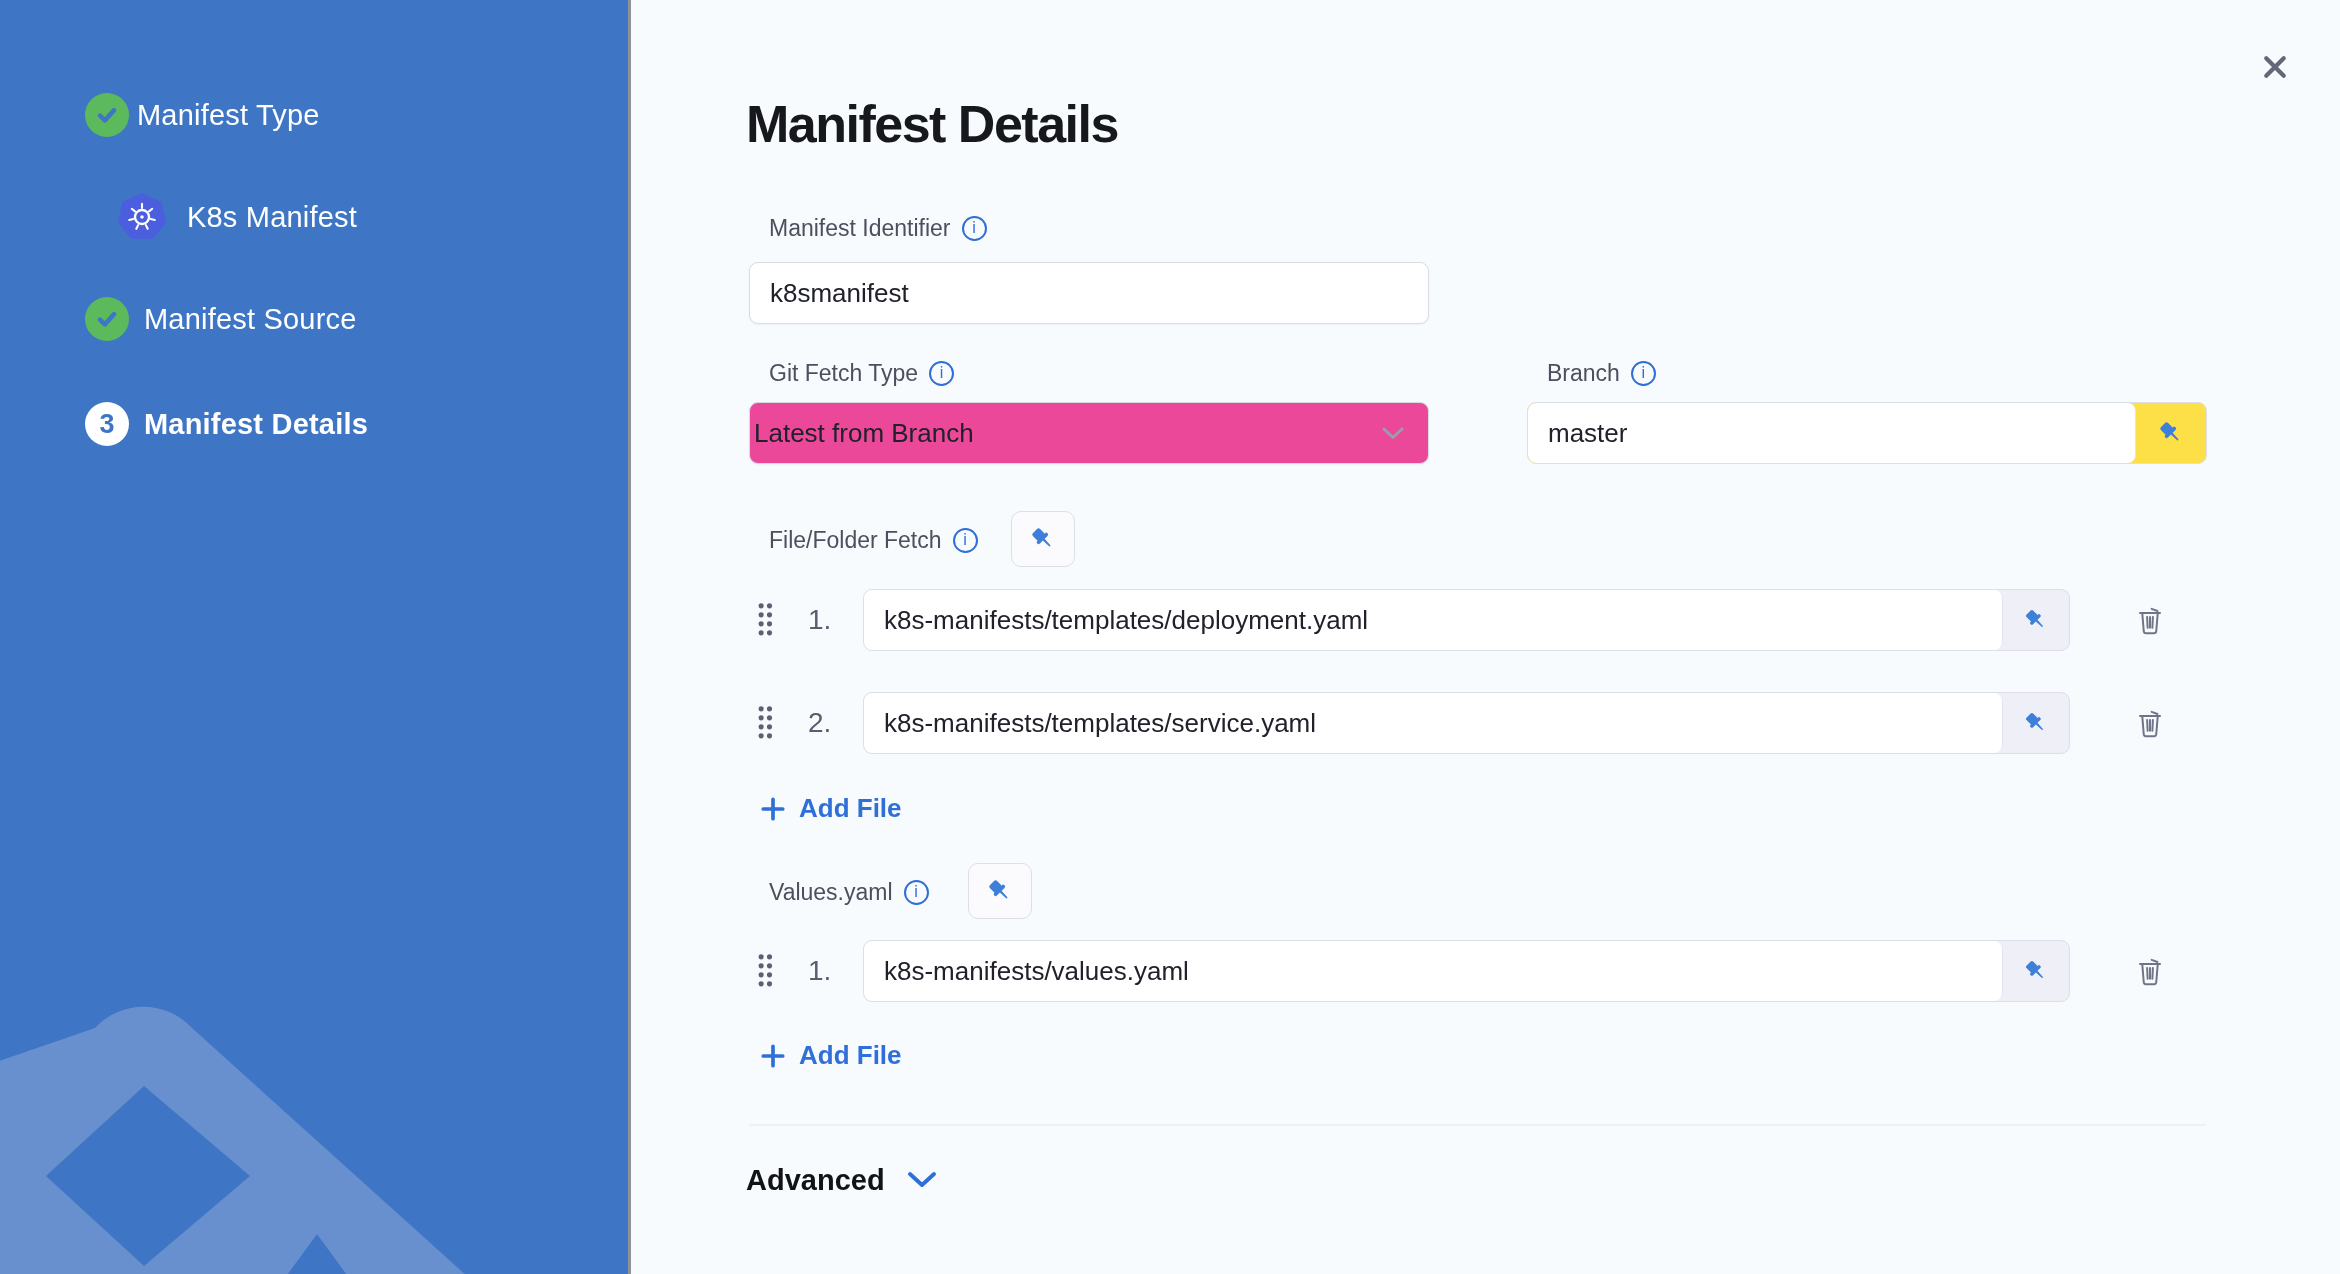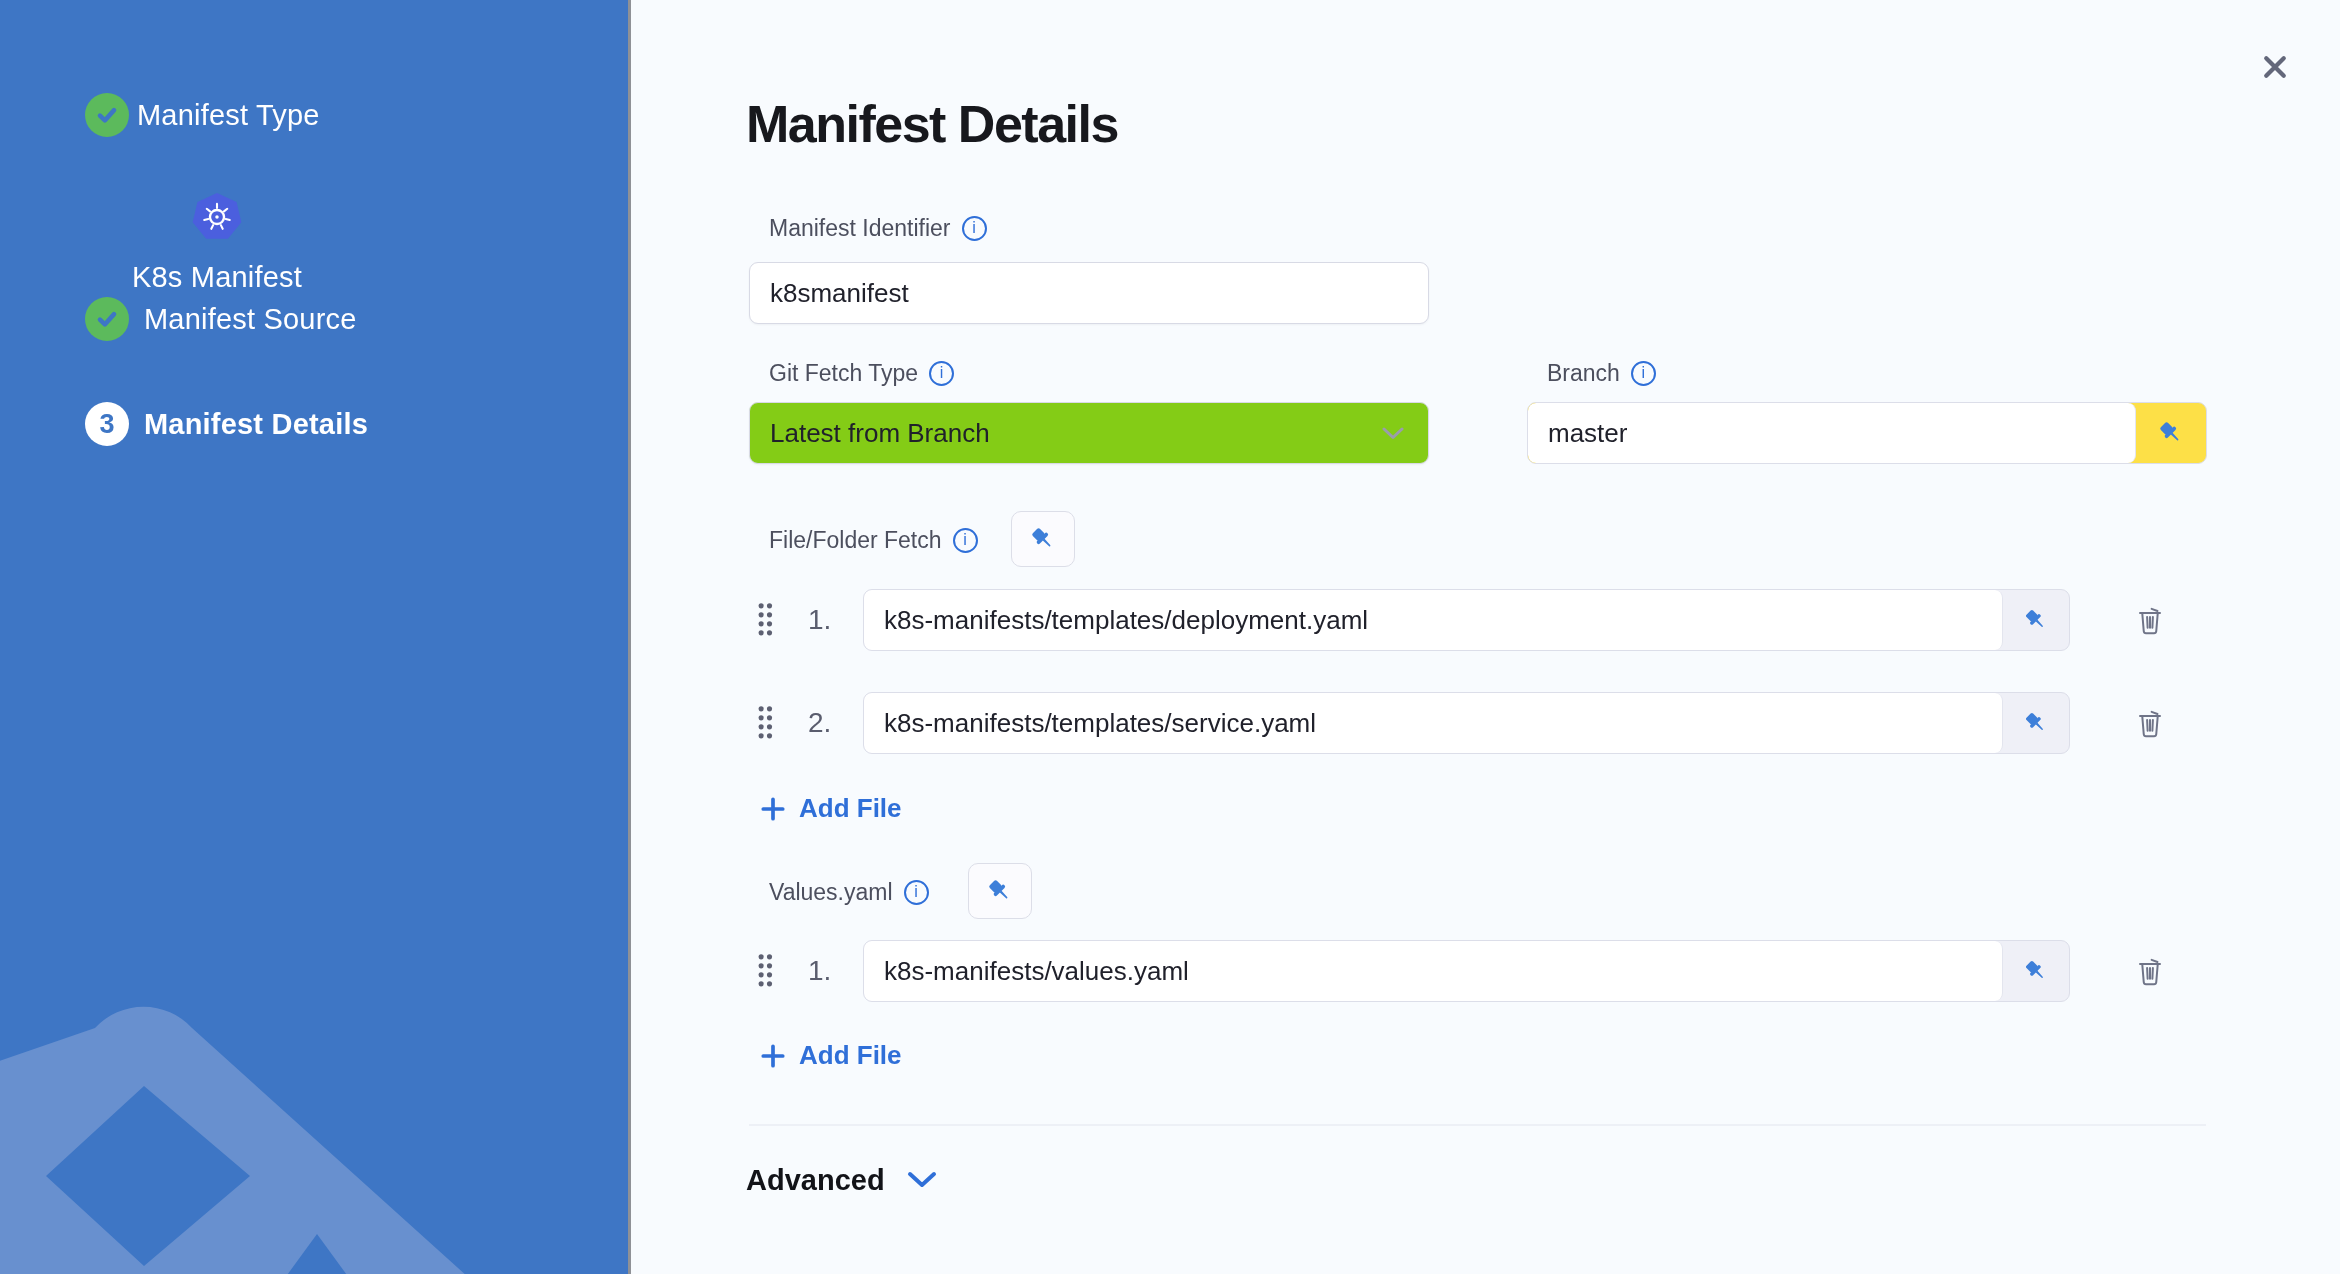--- a/index.html
+++ b/index.html
@@ -25,22 +25,22 @@
   .page-title { position:absolute; left:746px; top:94px; font-size:52px; font-weight:700; letter-spacing:-1.5px; color:#17181D; }
 
   .field-label { position:absolute; display:flex; align-items:center; gap:11px; font-size:23px; color:#4C4F5E; height:32px;margin-left:20px; }
   .info { width:25px; height:25px; border:2px solid #2F6FD8; border-radius:50%; color:#2F6FD8; font-size:16px; line-height:1;
           display:inline-flex; align-items:center; justify-content:center; font-style:normal; flex:0 0 auto; }
 
   .text-input { position:absolute; height:62px; background:#FFFFFF; border:1px solid #D8DAE5; border-radius:9px;
                 font-family:"Liberation Sans", sans-serif; font-size:26px; color:#20212B; padding:0 20px;
                 box-shadow:0 1px 2px rgba(40,41,61,0.05); outline:none; }
 
-  .select { position:absolute; height:62px; background:#84cc16; border:1px solid #D8DAE5; border-radius:9px;
-            display:flex; align-items:center; justify-content:space-between; padding:0 24px 0 20px; cursor:pointer;
+  .select { position:absolute; height:62px; background:#ec4899; border:1px solid #D8DAE5; border-radius:9px;
+            display:flex; align-items:center; justify-content:space-between; padding:0 24px 0 4px; cursor:pointer;
             box-shadow:0 1px 2px rgba(40,41,61,0.05); }
   .select-value { font-size:26px; color:#20212B; }
 
   .affix-ctl { position:absolute; height:62px; background:#fde047; border:1px solid #DCDEE9; border-radius:9px; display:flex; overflow:hidden; }
   .affix-ctl input { flex:1 1 auto; border:none; outline:none; background:#FFFFFF; border-radius:8px; border-right:1px solid #E3E5EE;
                      font-family:"Liberation Sans", sans-serif; font-size:26px; color:#20212B; padding:0 20px; }
   .affix-pin { width:70px; display:flex; align-items:center; justify-content:center; flex:0 0 auto; cursor:pointer; }
 
   .pin-btn { position:absolute; width:64px; height:56px; background:#FBFBFE; border:1px solid #DCDEE8; border-radius:10px;
              display:flex; align-items:center; justify-content:center; cursor:pointer; }
@@ -78,21 +78,21 @@
 
     <div class="step" style="left:85px; top:93px; height:44px; gap:8px;">
       <span class="circle done">
         <svg width="26" height="26" viewBox="0 0 24 24" fill="none">
           <polyline points="5.5,12.5 10,17 18.5,7.5" stroke="#3E76C5" stroke-width="4.2" stroke-linecap="round" stroke-linejoin="round"></polyline>
         </svg>
       </span>
       <span class="step-label">Manifest Type</span>
     </div>
 
-    <div class="step" style="left:132px; top:193px; height:48px; gap:20px;flex-direction:column;">
+    <div class="step" style="left:117px; top:193px; height:48px; gap:20px;">
       <span class="k8s-hex">
         <svg width="32" height="32" viewBox="-10 -10 20 20" fill="none" stroke="#FFFFFF">
           <circle cx="0" cy="0" r="4.4" stroke-width="1.5"></circle>
           <circle cx="0" cy="0" r="1.1" fill="#FFFFFF" stroke="none"></circle>
           <g stroke-width="1.3" stroke-linecap="round">
             <line x1="0" y1="-5.6" x2="0" y2="-8.2"></line>
             <line x1="4.37" y1="-3.5" x2="6.4" y2="-5.13"></line>
             <line x1="5.46" y1="1.25" x2="8" y2="1.82"></line>
             <line x1="2.43" y1="5.05" x2="3.56" y2="7.39"></line>
             <line x1="-2.43" y1="5.05" x2="-3.56" y2="7.39"></line>

